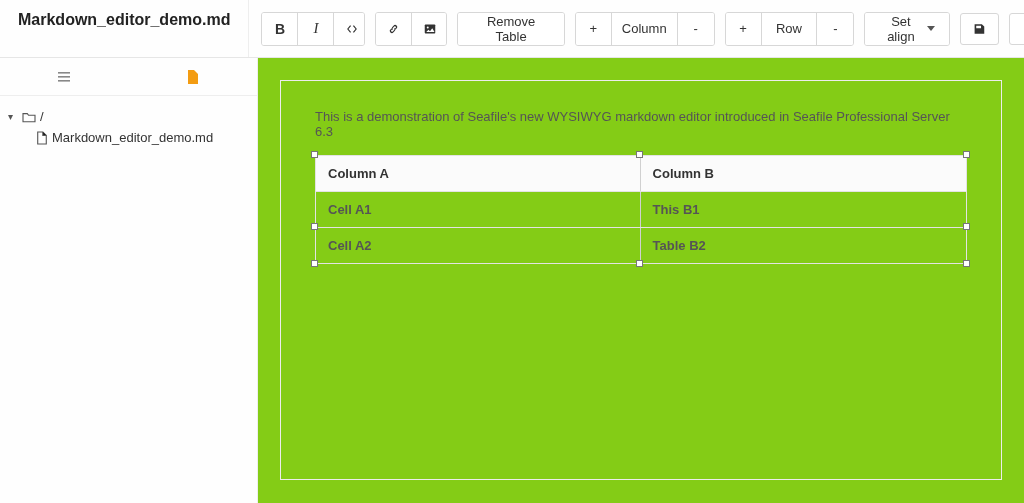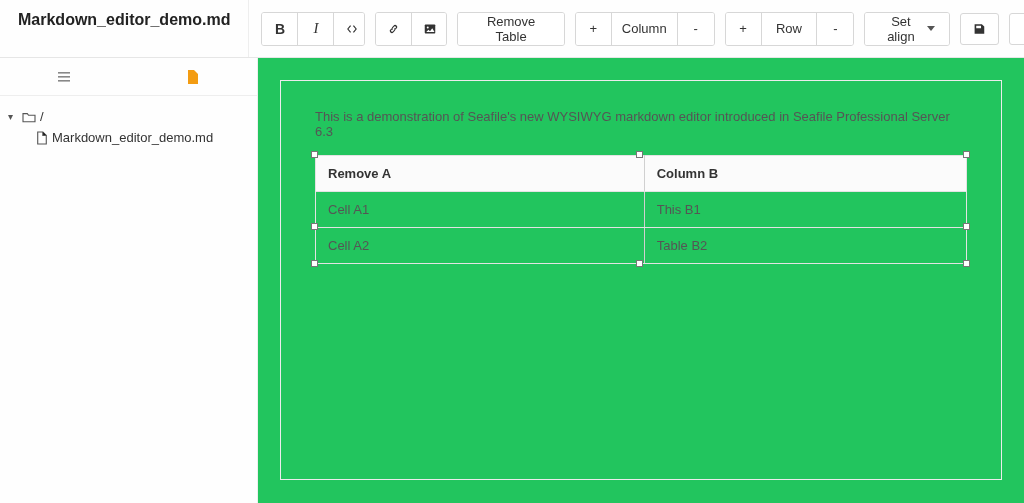--- a/index.html
+++ b/index.html
@@ -108,21 +108,21 @@
   .tree-indent { padding-left: 28px; }
   .tree-arrow {
     font-size: 10px;
     color: #555;
     width: 10px;
     display: inline-block;
   }
   .editor-pane {
     flex: 1;
     padding: 22px;
-    background: #22c55e;
+    background: #84cc16;
   }
   .paper {
     border: 1px solid #ececec;
     padding: 28px 34px 34px 34px;
     min-height: 400px;
     font-size: 13px;
     color: #555;
   }
   .paper .intro { margin-bottom: 16px; color: #555; }
   .tbl-wrap { position: relative; }
@@ -134,21 +134,21 @@
     border: 1px solid #e3e3e3;
     padding: 10px 12px;
     text-align: left;
     font-size: 13px;
   }
   table.demo th {
     background: #fbfbfb;
     font-weight: 700;
     color: #333;
   }
-  table.demo td { color: #555; }
+  table.demo td { color: #555; font-weight: bold; }
   
   table.demo th:first-child, table.demo td:first-child { border-right: 1px solid #d0d0d0; }
   
   .handle {
     position: absolute;
     width: 7px;
     height: 7px;
     background: #fff;
     border: 1px solid #777;
   }
@@ -278,21 +278,21 @@
   </div>
 
   <div class="editor-pane">
     <div class="paper">
       <p class="intro">This is a demonstration of Seafile's new WYSIWYG markdown editor introduced in Seafile Professional Server 6.3</p>
 
       <div class="tbl-wrap" id="tbl-wrap">
         <table class="demo" id="demo-table">
           <thead>
               <tr>
-            <th>Remove A</th>
+            <th>Column A</th>
             <th>Column B</th>
           </tr>
             </thead>
           <tbody>
             <tr>
               <td>Cell A1</td>
               <td>This B1</td>
             </tr>
             <tr>
               <td>Cell A2</td>

